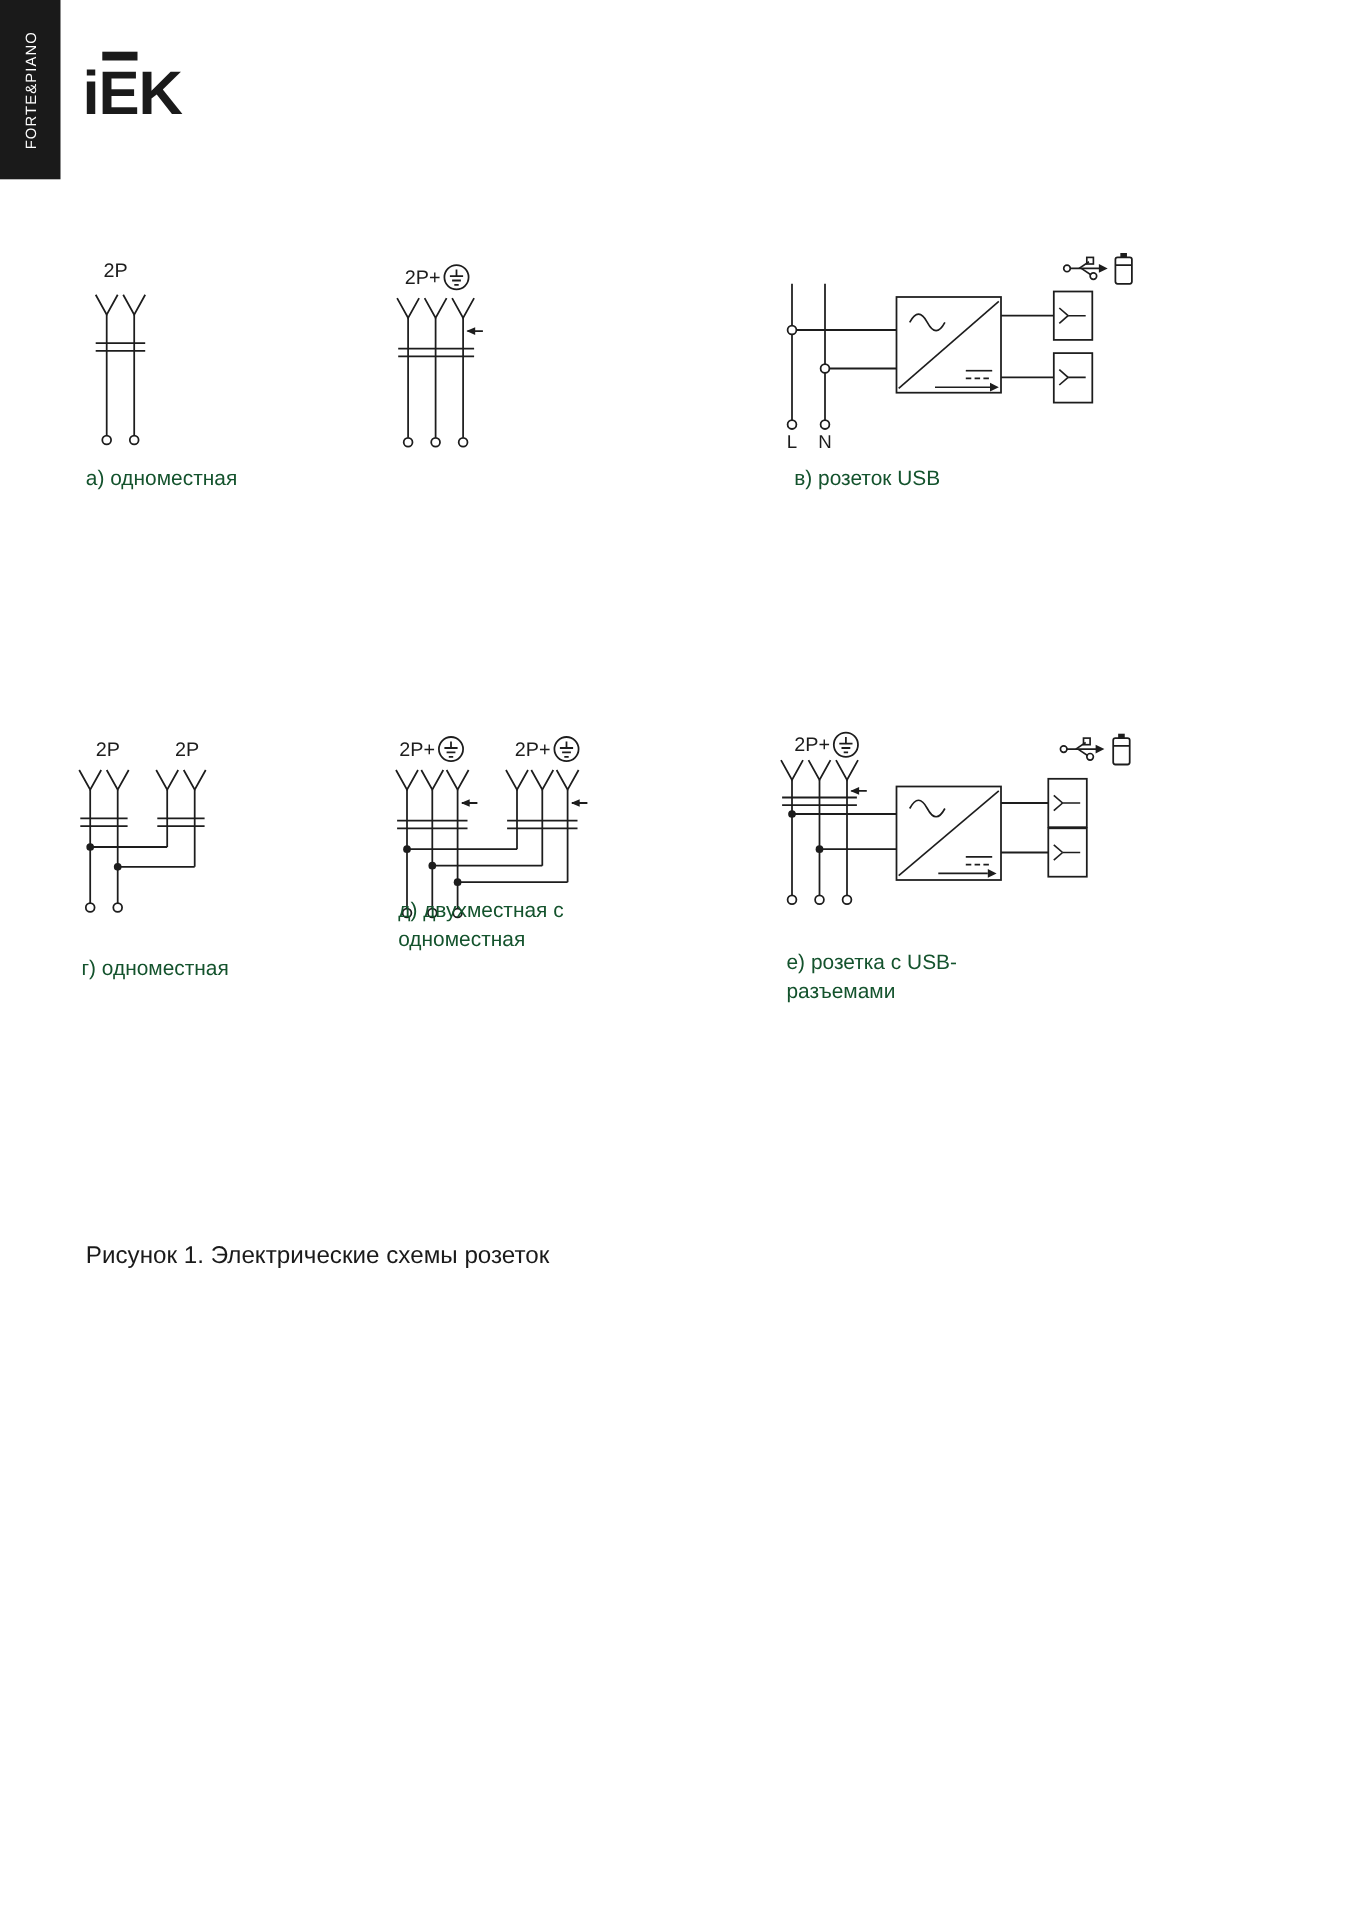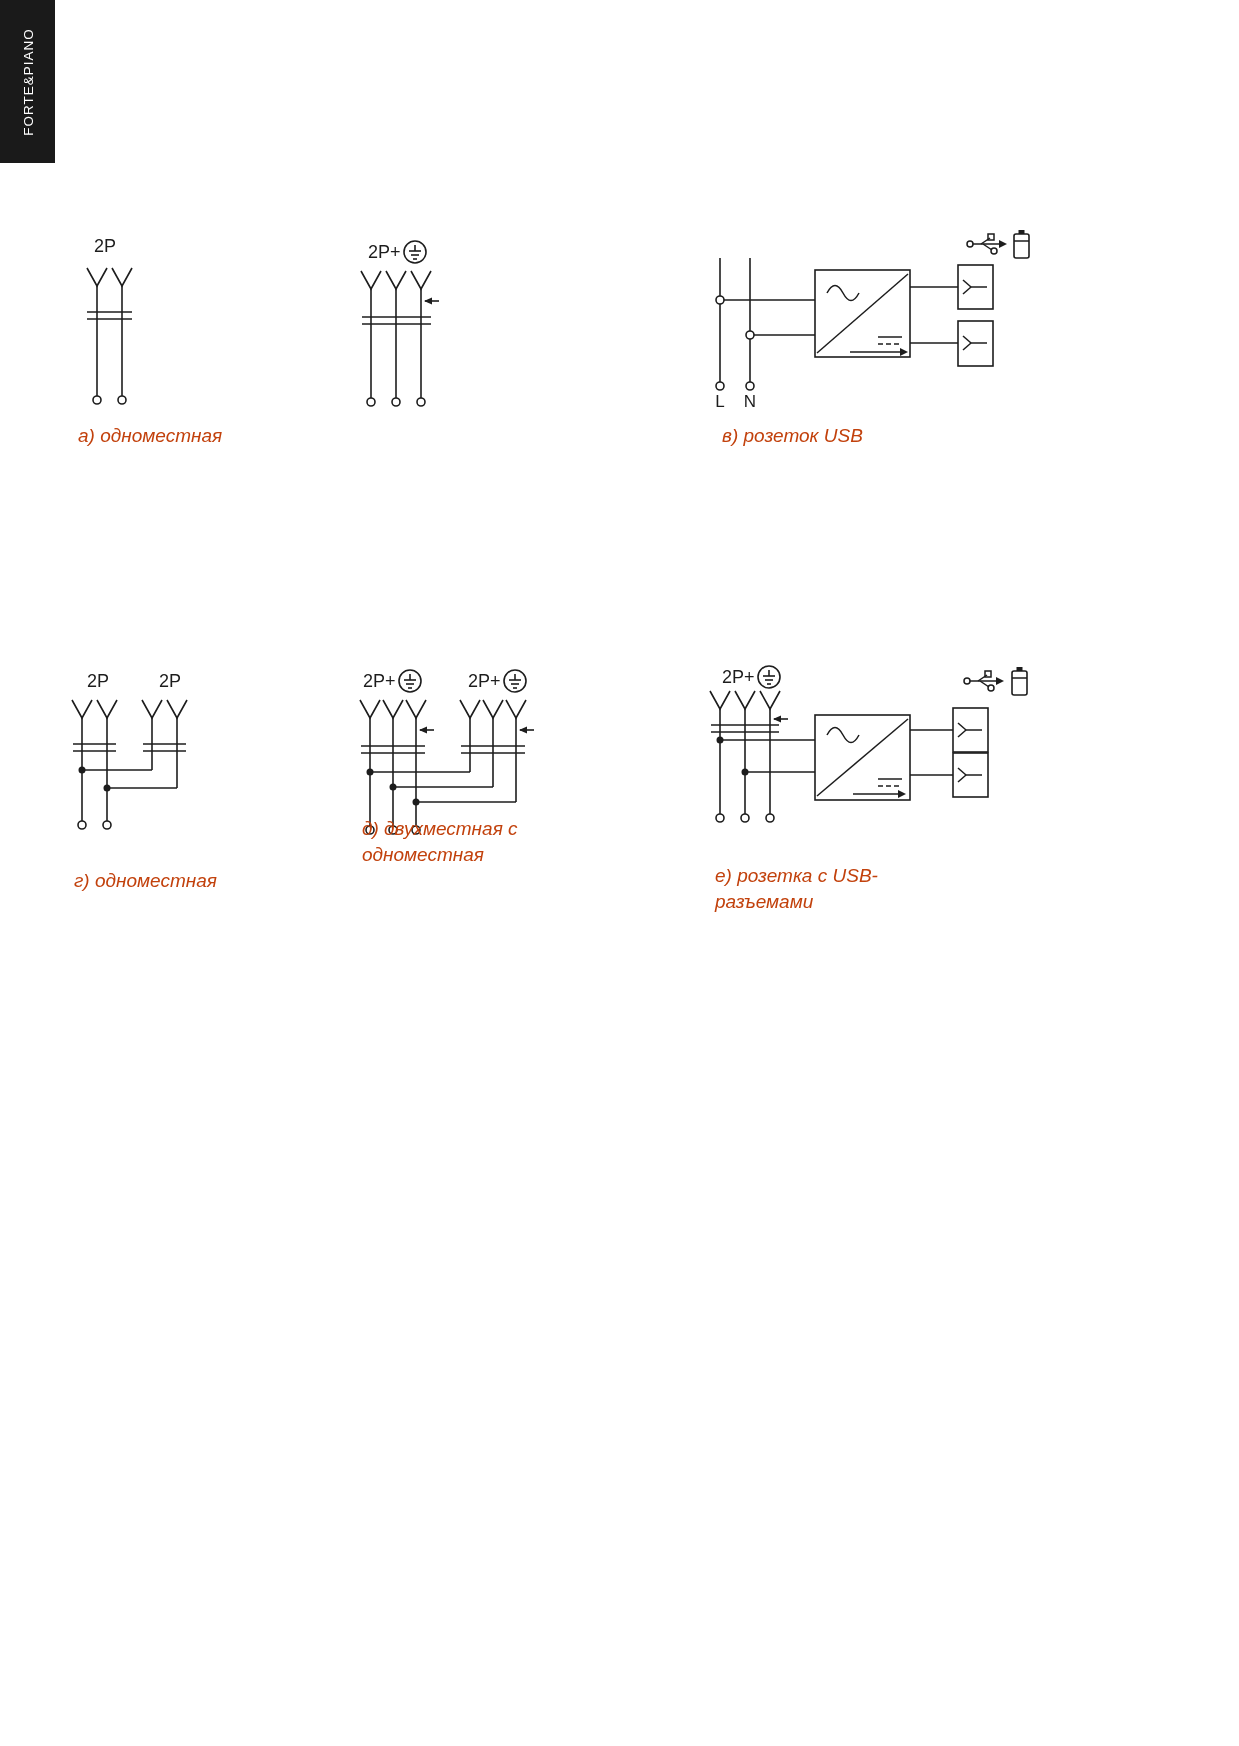--- a/index.html
+++ b/index.html
@@ -19,33 +19,39 @@
   .w{stroke:#1d1d1d;stroke-width:1.6;fill:none;}
   .w2{stroke:#1d1d1d;stroke-width:1.5;fill:none;}
   .dash{stroke:#1d1d1d;stroke-width:1.5;fill:none;stroke-dasharray:5 3;}
   .dot{fill:#1d1d1d;stroke:none;}
   .term{fill:#ffffff;stroke:#1d1d1d;stroke-width:1.6;}
   .arr{fill:#1d1d1d;stroke:none;}
   .lbl{font-family:"Liberation Sans",sans-serif;font-size:18px;fill:#1d1d1d;}
   .lbl-sm{font-family:"Liberation Sans",sans-serif;font-size:17px;fill:#1d1d1d;}
   .logo-text{font-family:"Liberation Sans",sans-serif;font-weight:bold;font-size:56px;fill:#1a1a1a;letter-spacing:-1px;}
   
-  .caption{position:absolute;font-size:19px;line-height:26px;color:#c2410c;font-style:italic;}
+  .caption{position:absolute;font-size:19px;line-height:26px;color:#14532d;}
   .fig-caption{position:absolute;font-size:22px;color:#1a1a1a;}
   .diagram{position:absolute;}
 </style>
 </head>
 <body>
 
 <div class="page">
 
   <div class="brand-tab">
     <span>FORTE&amp;PIANO</span>
   </div>
 
+  <div class="logo">
+    <svg width="115" height="72" viewBox="0 0 115 72">
+      <text class="logo-text" x="2" y="64">iEK</text>
+      <rect x="20" y="7" width="32" height="8" fill="#1a1a1a"></rect>
+    </svg>
+  </div>
 
   <svg class="diagram" style="left:70px;top:225px" width="180" height="195" viewBox="0 0 180 195">
     <text class="lbl" x="24" y="27">2P</text>
     <g>
       <polyline class="w" points="17,43 27,61 37,43"></polyline>
       <polyline class="w" points="42,43 52,61 62,43"></polyline>
     </g>
     <g>
       <line class="w" x1="27" y1="61" x2="27" y2="171"></line>
       <line class="w" x1="52" y1="61" x2="52" y2="171"></line>
@@ -348,14 +354,17 @@
   </div>
   <div class="caption" style="left:362px;top:816px">
     <div>д) двухместная с</div>
     <div>одноместная</div>
   </div>
   <div class="caption" style="left:715px;top:863px">
     <div>е) розетка с USB-</div>
     <div>разъемами</div>
   </div>
 
+  <div class="fig-caption" style="left:78px;top:1128px">
+    <span>Рисунок 1. Электрические схемы розеток</span>
+  </div>
 
 </div>
 
 </body></html>

